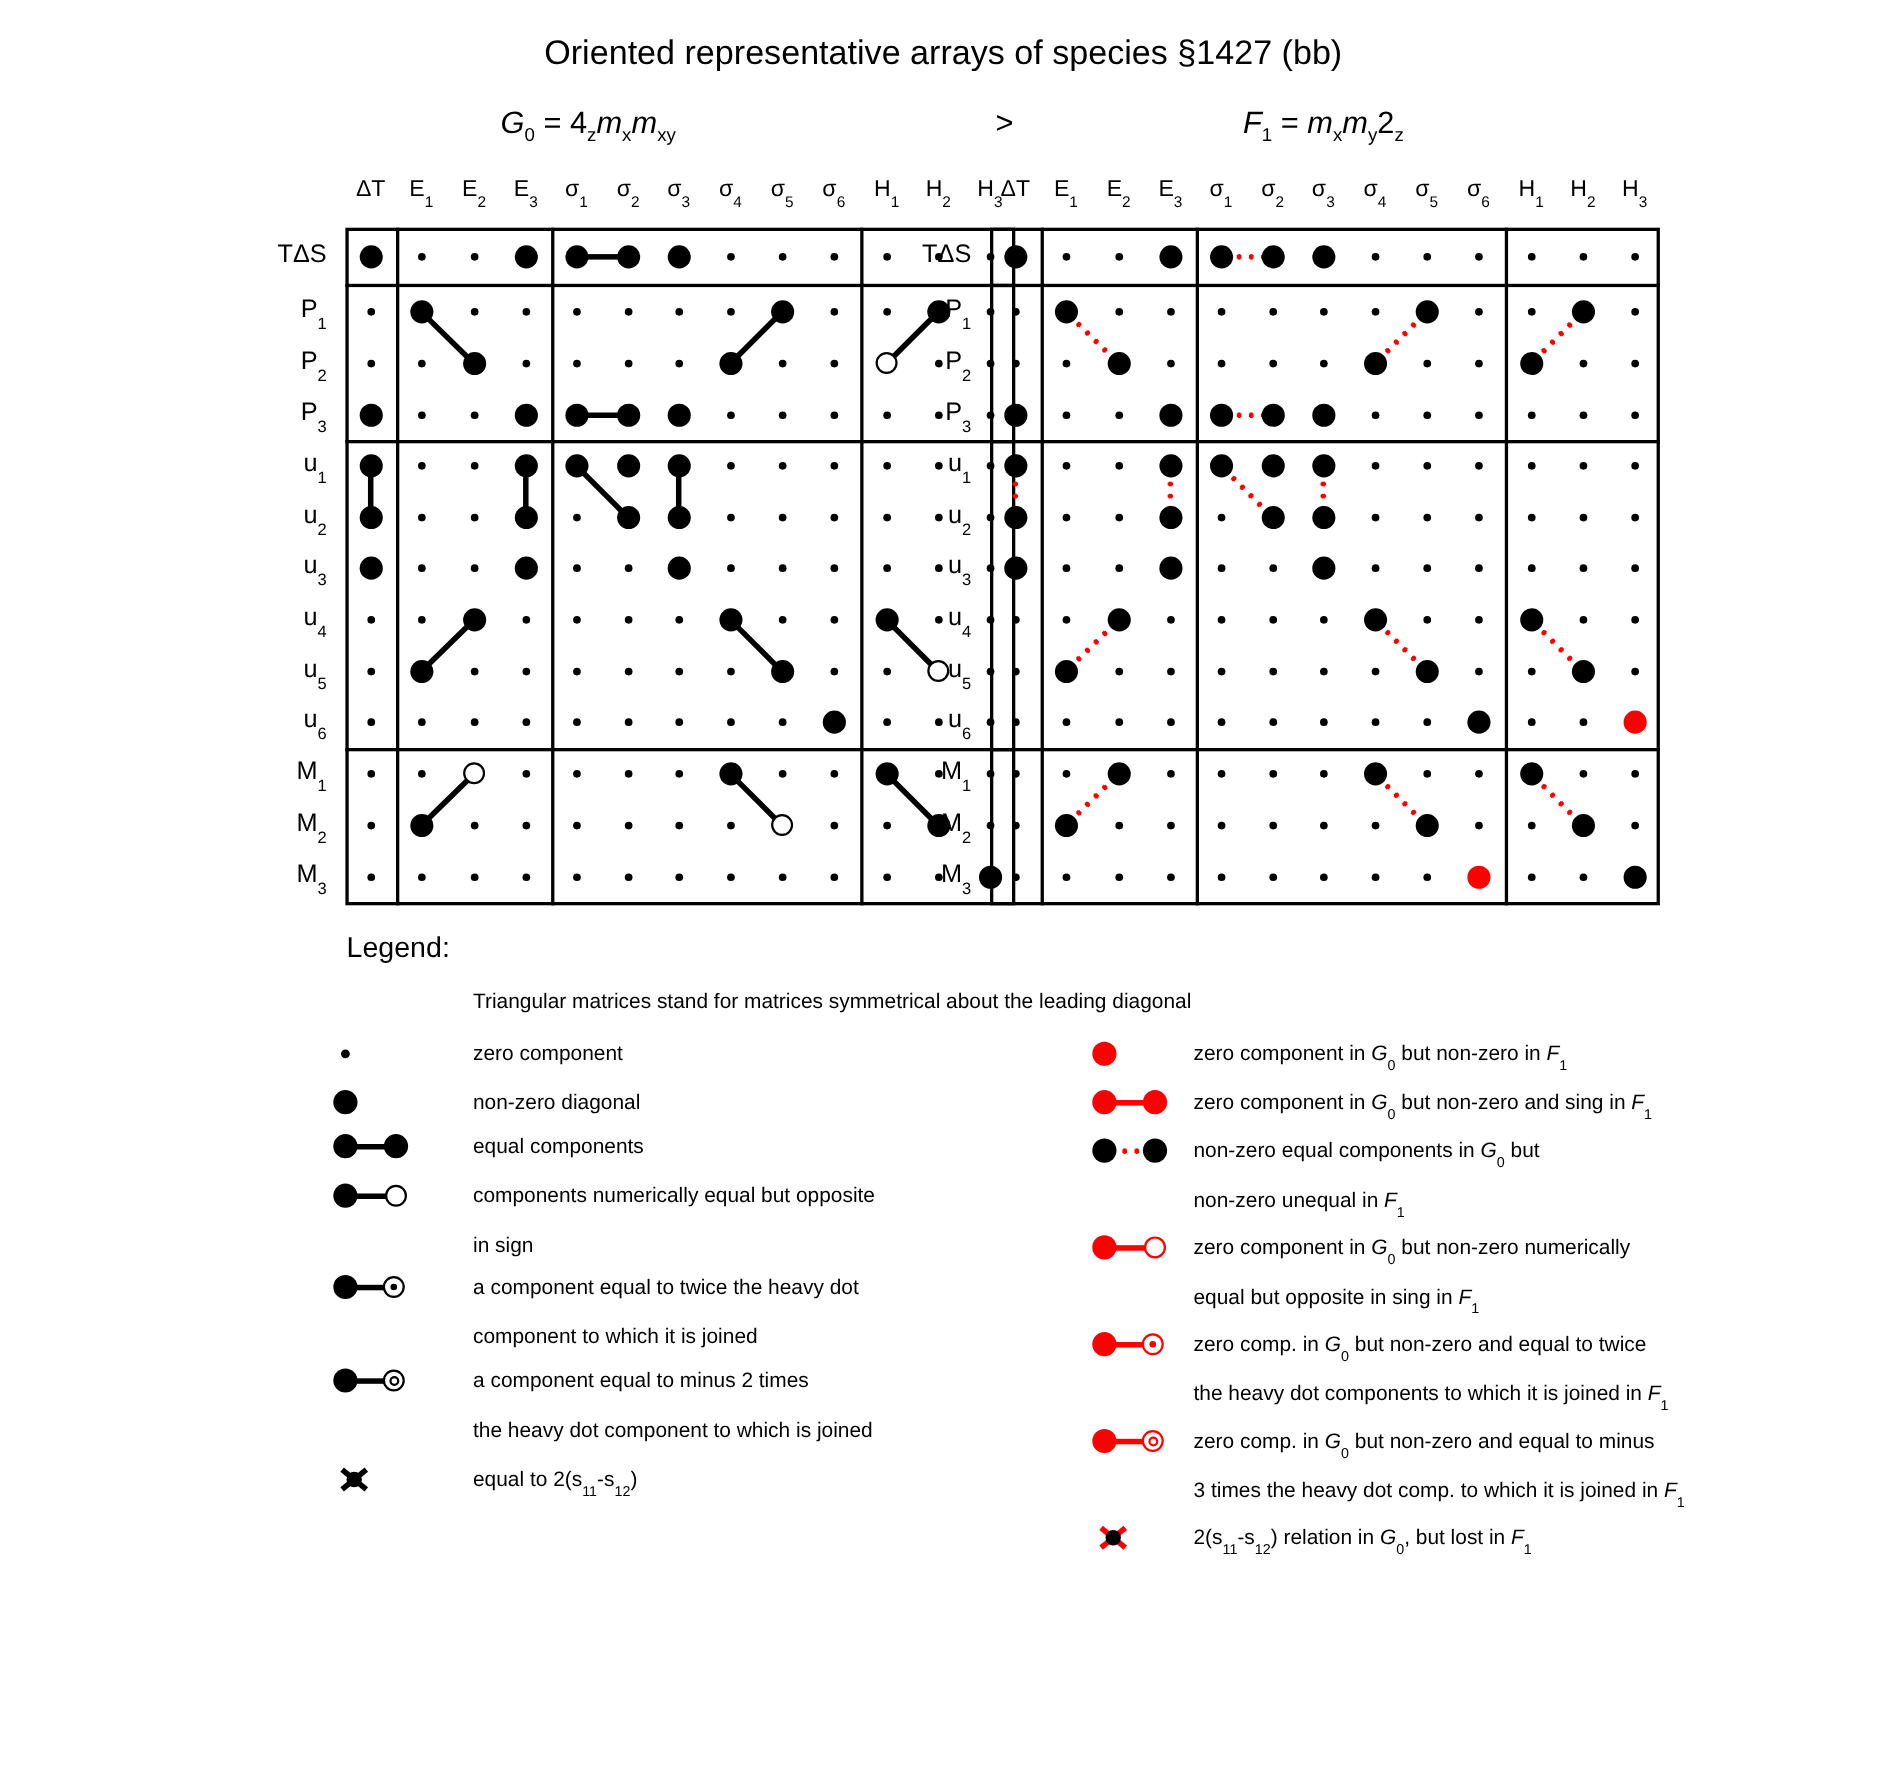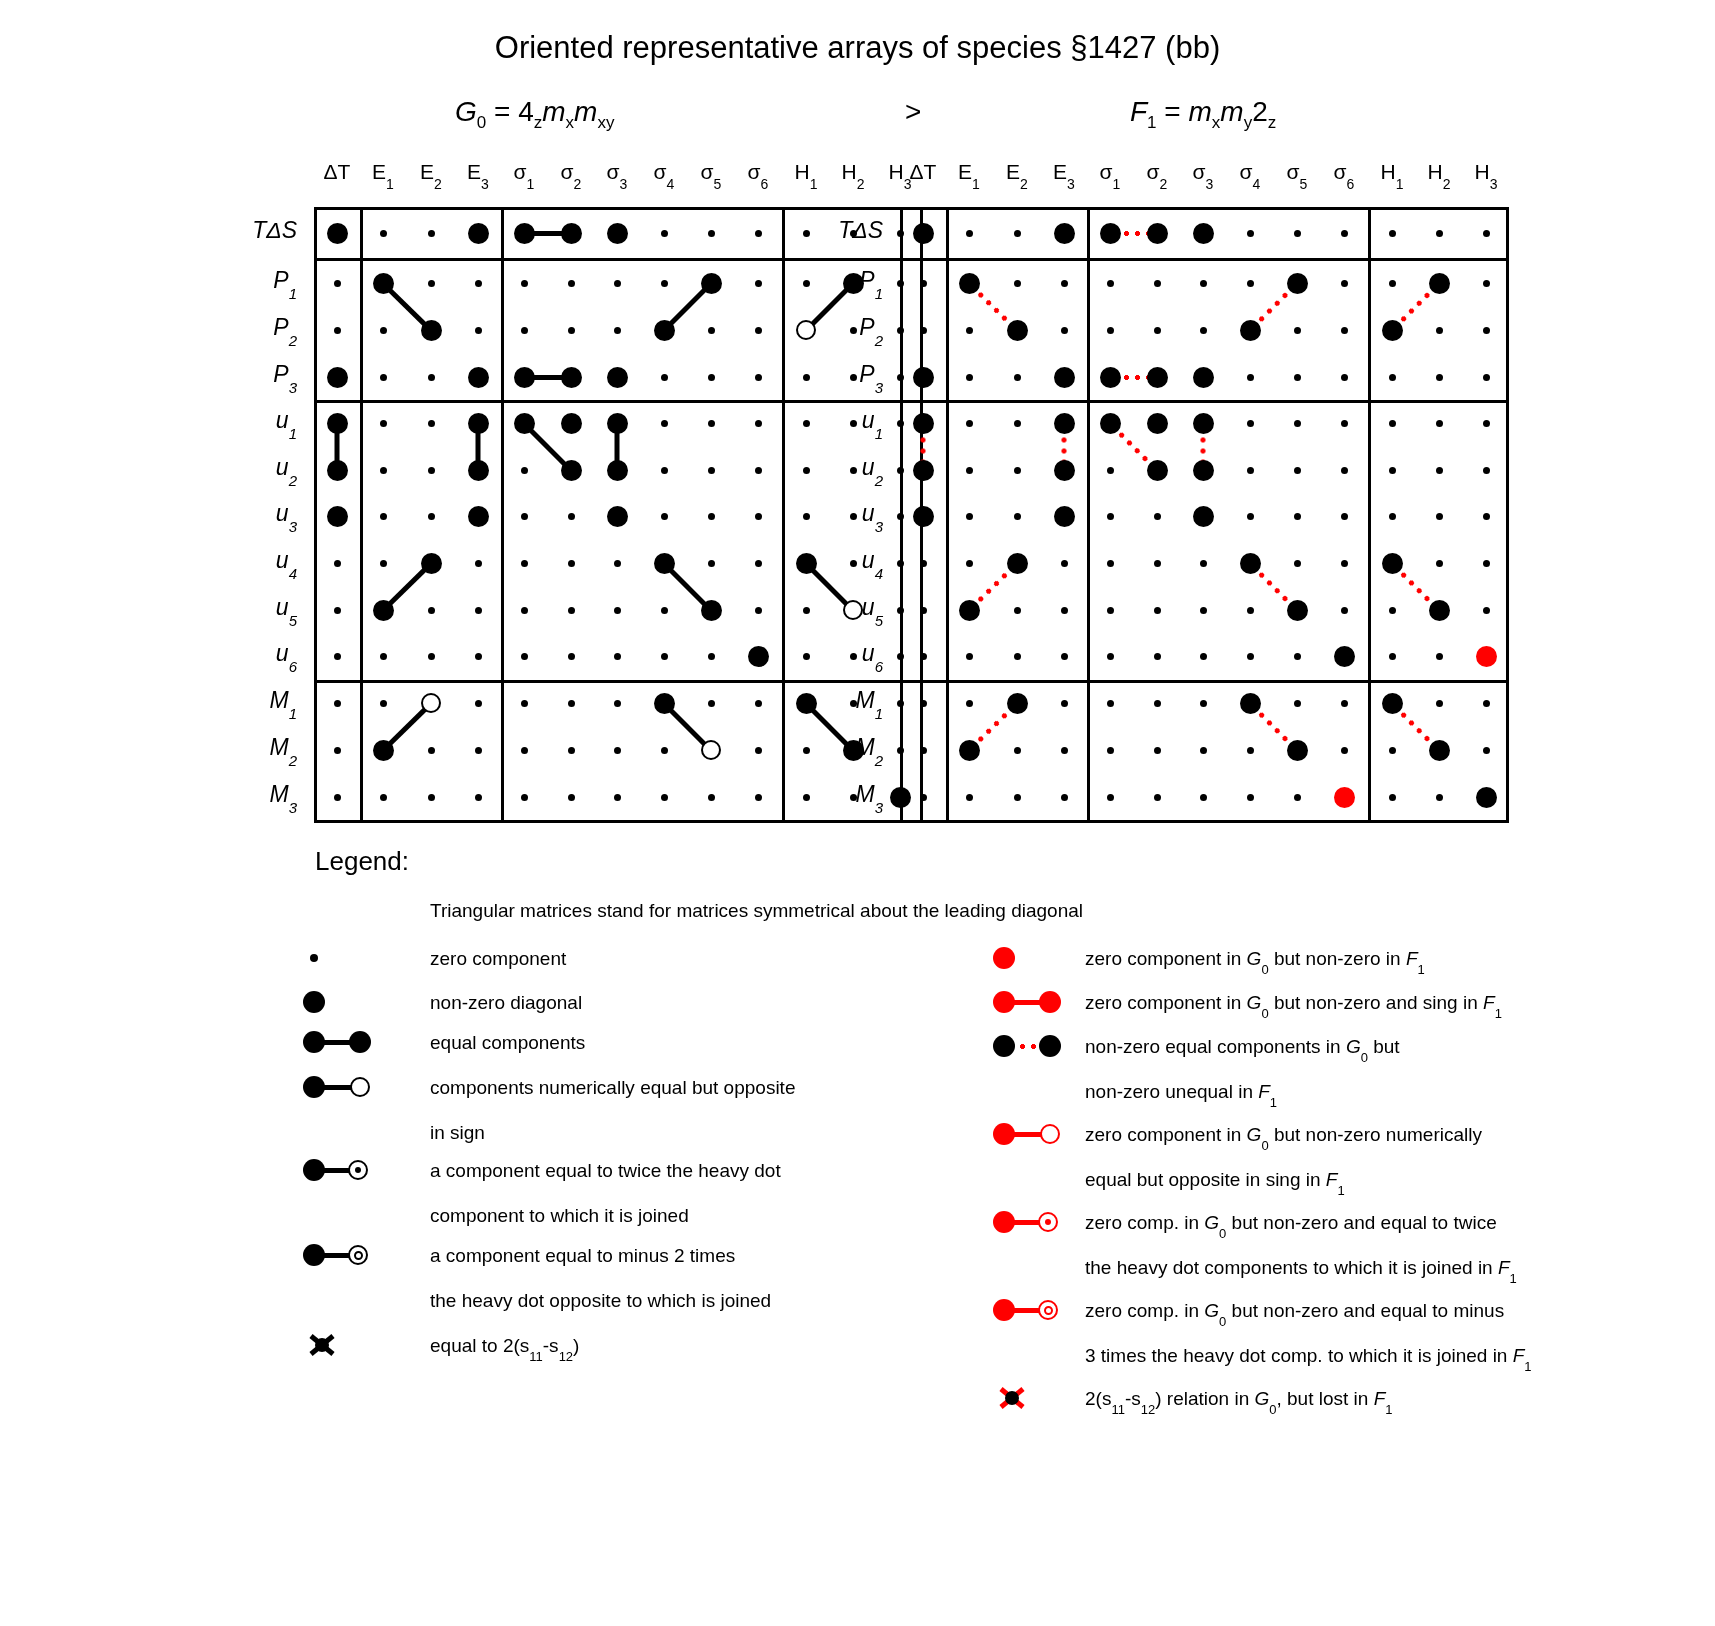--- a/index.html
+++ b/index.html
@@ -7,21 +7,21 @@
   .title{position:absolute;top:30px;left:0;width:1715px;text-align:center;font-size:31px;}
   .grp{position:absolute;font-size:28px;font-style:normal;}
   .grp .it{font-style:italic;}
   .grp sub{font-size:17px;font-style:normal;vertical-align:baseline;position:relative;top:7px;}
   #g0{top:96px;left:455px;}
   #gt{top:96px;left:905px;font-size:28px;}
   #f1{top:96px;left:1130px;}
   .mx{position:absolute;}
   .colhdr{position:absolute;font-size:21px;text-align:center;width:44px;}
   .colhdr sub{font-size:14px;position:relative;top:5px;}
-  .rowhdr{position:absolute;font-size:23px;text-align:right;width:60px;font-style:italic;}
+  .rowhdr{position:absolute;font-size:23px;text-align:right;width:60px;}
   .rowhdr sub{font-size:15px;position:relative;top:5px;}
   .frame{position:absolute;border:3px solid #000;box-sizing:border-box;}
   .vline{position:absolute;background:#000;width:3px;}
   .hline{position:absolute;background:#000;height:3px;}
   .d0{position:absolute;width:7px;height:7px;border-radius:50%;background:#000;margin-left:-3.5px;margin-top:-3.5px;}
   .d1{position:absolute;width:21px;height:21px;border-radius:50%;background:#000;margin-left:-10.5px;margin-top:-10.5px;}
   .d1r{position:absolute;width:21px;height:21px;border-radius:50%;background:#f00;margin-left:-10.5px;margin-top:-10.5px;}
   .dOpen{position:absolute;width:20px;height:20px;border-radius:50%;background:#fff;border:2.5px solid #000;box-sizing:border-box;margin-left:-10px;margin-top:-10px;}
   .lnk{position:absolute;height:5px;background:#000;transform-origin:0 50%;margin-top:-2.5px;}
   .lnkr{position:absolute;height:5px;transform-origin:0 50%;margin-top:-2.5px;
@@ -523,21 +523,21 @@
     </span>
     <div class="lg-row" style="left: 430px; top: 1160px;">a component equal to twice the heavy dot</div>
     <div class="lg-row" style="left: 430px; top: 1205px;">component to which it is joined</div>
     <span class="sym" style="width: 100px; height: 28px; display: inline-block; position: absolute; left: 300px; top: 1241px;">
       <span class="bar" style="left: 14px; width: 44px; background: rgb(0, 0, 0);"></span>
       <span class="sd" style="width: 22px; height: 22px; background: rgb(0, 0, 0); left: 3px; top: 3px;"></span>
       <span class="sd" style="width: 20px; height: 20px; background: rgb(255, 255, 255); border: 2.5px solid rgb(0, 0, 0); box-sizing: border-box; left: 48px; top: 4px;"></span>
       <span class="sd" style="width: 9px; height: 9px; background: rgb(255, 255, 255); border: 2.5px solid rgb(0, 0, 0); box-sizing: border-box; left: 53.5px; top: 9.5px;"></span>
     </span>
     <div class="lg-row" style="left: 430px; top: 1245px;">a component equal to minus 2 times</div>
-    <div class="lg-row" style="left: 430px; top: 1290px;">the heavy dot opposite to which is joined</div>
+    <div class="lg-row" style="left: 430px; top: 1290px;">the heavy dot component to which is joined</div>
     <span class="sym" style="width: 100px; height: 28px; display: inline-block; position: absolute; left: 300px; top: 1331px;">
       <svg width="34" height="28" style="position: absolute; left: 6px; top: 0px;">
         <g stroke="#000" stroke-width="5" fill="none">
           <line x1="5" y1="5" x2="27" y2="23"></line>
           <line x1="27" y1="5" x2="5" y2="23"></line>
         </g>
         <circle cx="16" cy="14" r="7" fill="#000"></circle>
       </svg>
     </span>
     <div class="lg-row" style="left: 430px; top: 1335px;"><span>equal to 2(s</span><sub>11</sub><span>-s</span><sub>12</sub><span>)</span></div>

